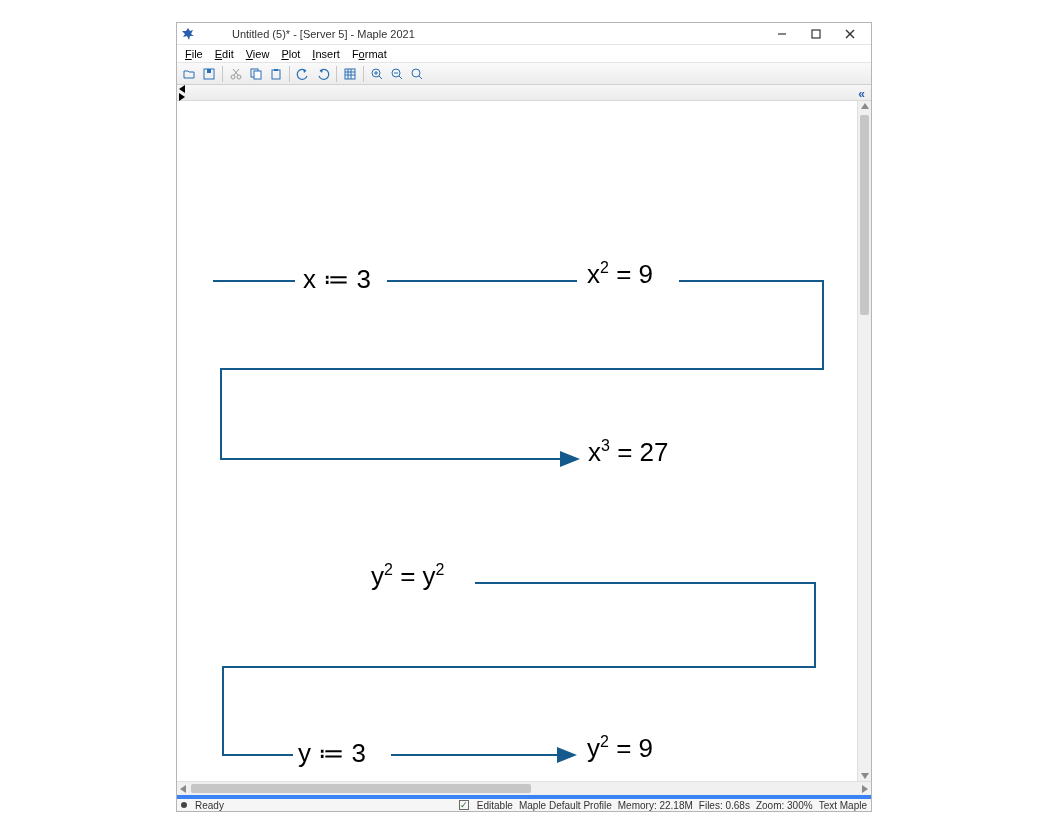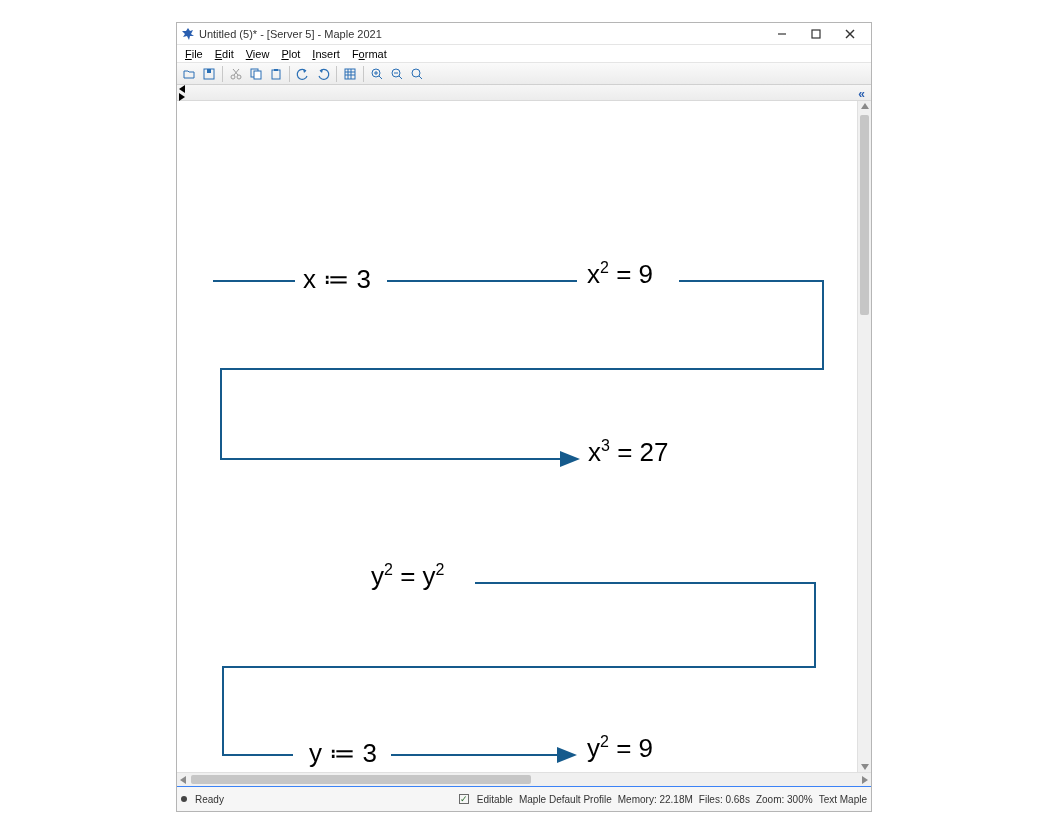--- a/index.html
+++ b/index.html
@@ -29,21 +29,21 @@
     align-items: center;
     padding: 0 4px;
     border-bottom: 1px solid #e5e5e5;
   }
   .titlebar .logo {
     width: 14px; height: 14px;
     margin-right: 4px;
     position: relative;
   }
   .titlebar .logo svg { display:block; }
-  .titlebar .title { flex: 0 0 auto; font-size: 11px; color:#333;}
+  .titlebar .title { flex: 0 0 auto; font-size: 11px; color:#333;margin-left:33px;}
   .titlebar .spacer { flex: 1; }
   .titlebar .winbtn {
     width: 34px; height: 22px;
     display: flex; align-items: center; justify-content: center;
     font-size: 13px;
     color: #333;
   }
   .titlebar .winbtn svg { display:block; }
   
   .menubar {
@@ -170,26 +170,26 @@
     position:absolute; right:3px; top:3px;
     width:0;height:0;
     border-top:4px solid transparent;
     border-bottom:4px solid transparent;
     border-left:6px solid #8a8a8a;
   }
   
   .statusbar {
     height: 16px;
     background: #f6f6f6;
-    border-top:1px solid #3b82f6;
+    border-top:4px solid #3b82f6;
     display:flex;
     align-items:center;
     font-size: 10px;
     color:#333;
-    padding: 12px 4px;
+    padding: 0 4px;
     gap: 6px;
   }
   .statusbar .dot {
     width:6px;height:6px;border-radius:50%;background:#444;
     margin-right:2px;
   }
   .statusbar .flex { flex:1; }
   .statusbar .chk {
     width:10px;height:10px;border:1px solid #6a6a6a;
     display:inline-flex;align-items:center;justify-content:center;
@@ -367,21 +367,21 @@
       </div>
       <div class="math" style="left:410px; top:158px;">
         <span>x</span><sup>2</sup><span> = 9</span>
       </div>
       <div class="math" style="left:411px; top:336px;">
         <span>x</span><sup>3</sup><span> = 27</span>
       </div>
       <div class="math" style="left:194px; top:460px;">
         <span>y</span><sup>2</sup><span> = y</span><sup>2</sup>
       </div>
-      <div class="math" style="left:132px; top:637px;">
+      <div class="math" style="left:121px; top:637px;">
         <span>y ≔ 3</span>
       </div>
       <div class="math" style="left:410px; top:632px;">
         <span>y</span><sup>2</sup><span> = 9</span>
       </div>
 
     </div>
     <div class="vscroll">
       <span class="arrow-up"></span>
       <div class="thumb"></div>

